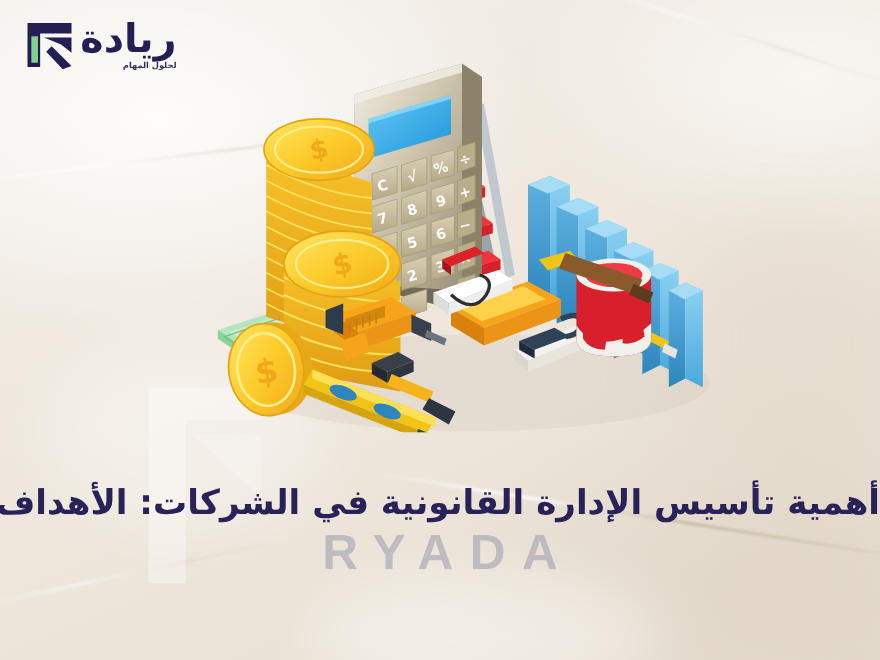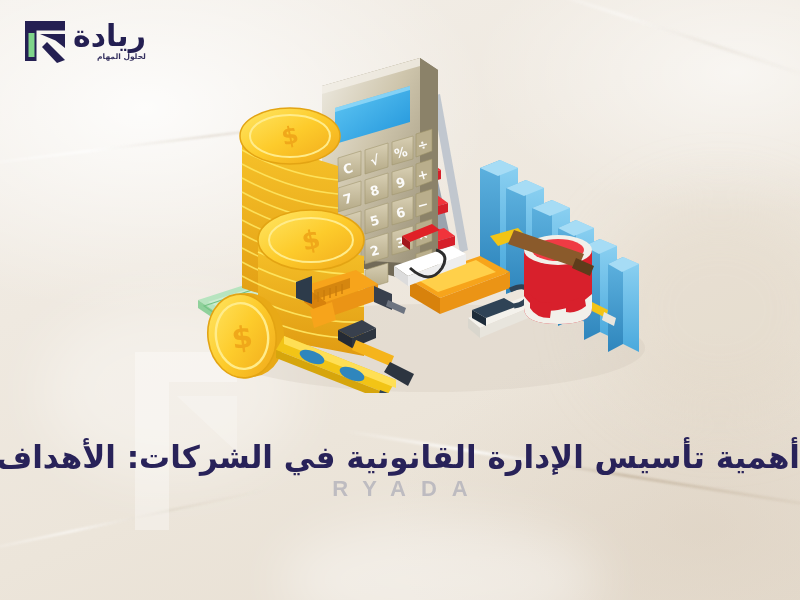--- a/index.html
+++ b/index.html
@@ -24,27 +24,27 @@
   .crease.c4{left:-30px;top:520px;width:300px;height:2px;background:linear-gradient(90deg,rgba(255,255,255,0),rgba(255,255,255,.75),rgba(190,176,158,.28),rgba(255,255,255,0));transform:rotate(-12deg);filter:blur(1.3px);}
   .grainblob{position:absolute;border-radius:50%;pointer-events:none;}
   .gb1{left:40px;top:300px;width:260px;height:180px;background:rgba(255,255,255,.35);filter:blur(28px);}
   .gb2{left:600px;top:200px;width:240px;height:220px;background:rgba(221,208,190,.33);filter:blur(32px);}
   .gb3{left:280px;top:520px;width:320px;height:120px;background:rgba(255,255,255,.4);filter:blur(26px);}
 
   
   #logo{position:absolute;left:22px;top:18px;display:flex;align-items:center;gap:5px;}
   .logo-mark{width:46px;height:46px;position:relative;flex:none;}
   .logo-word{display:flex;flex-direction:column;align-items:flex-end;line-height:1;}
-  .logo-ar{font-size:30px;font-weight:bold;color:#241f52;letter-spacing:1px;direction:rtl;}
+  .logo-ar{font-size:36px;font-weight:bold;color:#241f52;letter-spacing:1px;direction:rtl;}
   .logo-sub{font-size:7.5px;font-weight:bold;color:#241f52;direction:rtl;letter-spacing:1.2px;margin-top:2px;opacity:.92;}
 
   
   #wm-shape{position:absolute;left:125px;top:352px;width:130px;height:178px;opacity:.5;}
   #wm-text{position:absolute;left:0;right:0;top:476px;text-align:center;
-    font-size:22px;font-weight:bold;letter-spacing:15px;color:#adadb8;opacity:.72;
+    font-size:45px;font-weight:bold;letter-spacing:15px;color:#adadb8;opacity:.72;
     font-family:"Liberation Sans",sans-serif;text-indent:15px;}
 
   
   #title{position:absolute;left:0;right:0;top:418px;text-align:center;direction:rtl;
     font-size:31px;font-weight:bold;color:#282259;white-space:nowrap;
     font-family:"DejaVu Sans","Liberation Sans",sans-serif;}
 
   
   #illo{position:absolute;left:180px;top:18px;width:470px;height:375px;}
   #illo svg{display:block;width:100%;height:100%;}

